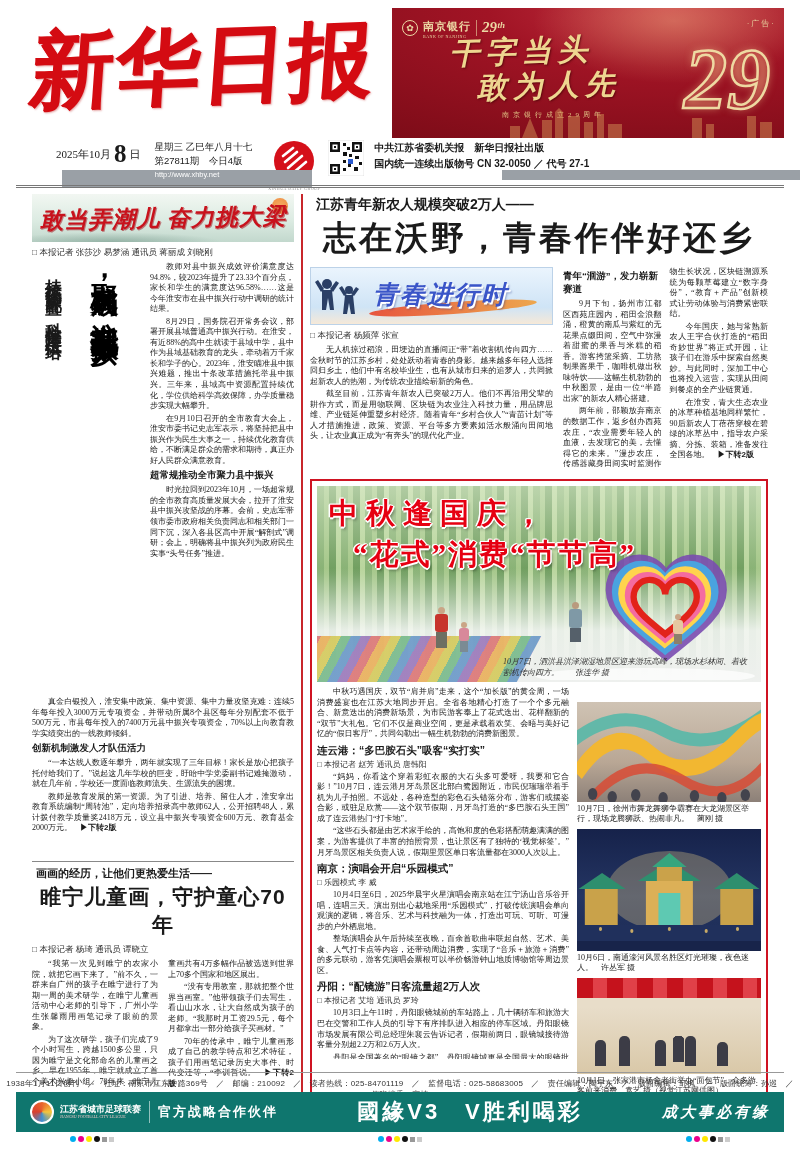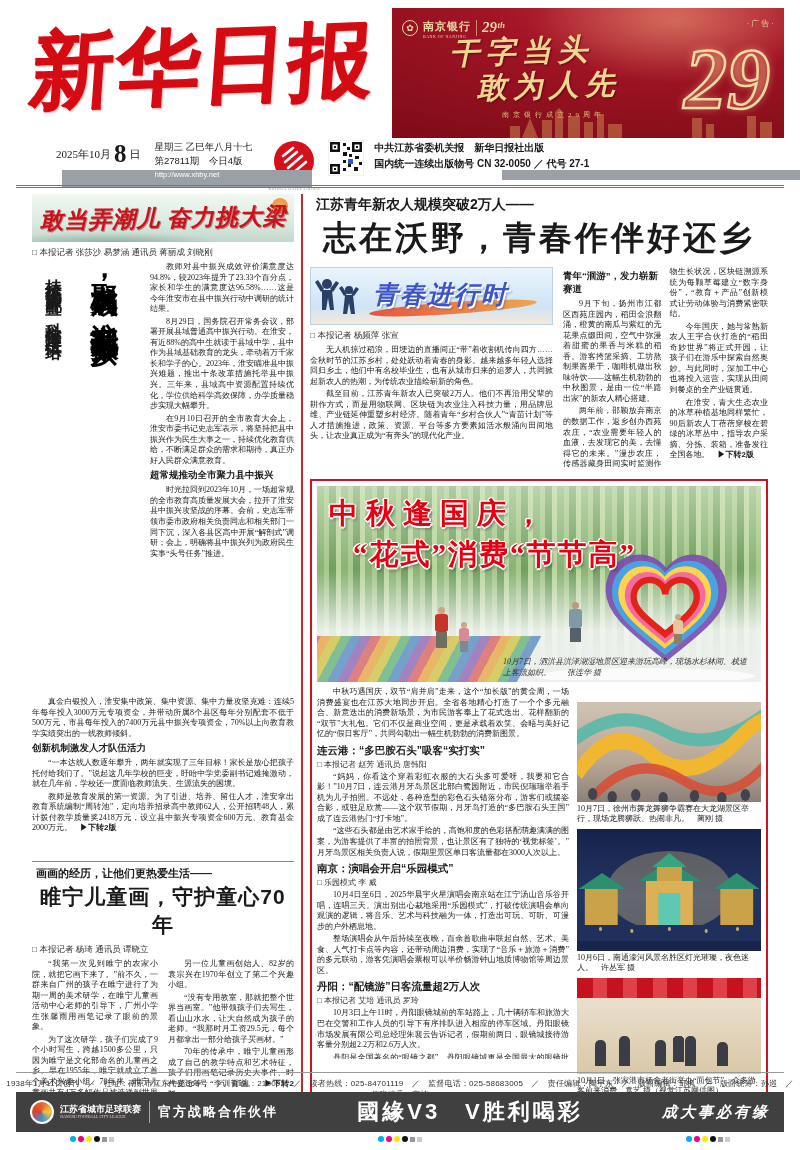--- a/index.html
+++ b/index.html
@@ -137,21 +137,21 @@
      background:repeating-linear-gradient(90deg,#c5121c 0 16px,#e04048 16px 30px); }
   .breads { position:absolute; right:4px; bottom:4px; width:84px; height:34px; display:grid;
      grid-template-columns:repeat(4,1fr); gap:2px; }
   .breads i { background:radial-gradient(circle at 35% 30%,#edc06a,#c98f3a); border-radius:4px; }
   .crowd i { position:absolute; bottom:8px; width:11px; height:26px; border-radius:5px 5px 0 0; background:#3c3c46; }
 
   
   .foot-rule { position:absolute; left:16px; right:16px; top:1072px; border-top:1px solid #999; }
   .foot-info { position:absolute; left:0; right:0; top:1078px; text-align:center; font-size:8px; color:#333;
      font-family:"Liberation Sans",sans-serif; letter-spacing:.2px; }
-  .foot-ad { position:absolute; left:16px; right:16px; top:1092px; height:40px; background:#404040;
+  .foot-ad { position:absolute; left:16px; right:16px; top:1092px; height:40px; background:#0f766e;
      display:flex; align-items:center; padding:0 14px; color:#fff; }
   .fa-logo { width:24px; height:24px; border-radius:50%;
      background:conic-gradient(#e8632c,#f5c63c,#3f8fd2,#d8412f,#e8632c); border:2px solid #fff; }
   .fa-league { margin-left:6px; line-height:1.1; }
   .fa-league .cn { font-size:9px; font-weight:bold; }
   .fa-league .en { font-size:4px; color:#f3c9c9; }
   .fa-sep { width:1px; height:22px; background:rgba(255,255,255,.55); margin:0 8px; }
   .fa-partner { font-size:13px; font-weight:bold; letter-spacing:2px; font-family:"Liberation Sans",sans-serif; }
   .fa-center { flex:1; text-align:center; font-size:22px; font-weight:900; letter-spacing:3px;
      font-family:"Liberation Sans",sans-serif; white-space:nowrap; }
@@ -300,21 +300,20 @@
         <p class="p"><span>教师是教育发展的第一资源。为了引进、培养、留住人才，淮安拿出教育系统编制“周转池”，定向培养招录高中教师62人，公开招聘48人，累计拨付教学质量奖2418万元，设立县中振兴专项资金600万元、教育基金2000万元。</span>　<span class="turn">▶下转2版</span></p>
       </div>
 
       <div class="a2">
         <div class="a2-kicker">画画的经历，让他们更热爱生活——</div>
         <div class="a2-title">睢宁儿童画，守护童心70年</div>
         <div class="byline">□ 本报记者 杨琦 通讯员 谭晓立</div>
         <div class="a2-cols">
           <p class="p">“我第一次见到睢宁的农家小院，就把它画下来了。”前不久，一群来自广州的孩子在睢宁进行了为期一周的美术研学，在睢宁儿童画活动中心老师的引导下，广州小学生张馨雨用画笔记录了眼前的景象。</p>
           <p class="p">为了这次研学，孩子们完成了9个小时写生，跨越1500多公里，只因为睢宁是文化部命名的儿童画之乡。早在1955年，睢宁就成立了首个美术兴趣小组。70年来，睢宁儿童画共有4万多幅作品被选送到世界上70多个国家和地区展出。</p>
-          <p class="p">另一位儿童画创始人、82岁的袁宗兴在1970年创立了第二个兴趣小组。</p>
           <p class="p">“没有专用教室，那就把整个世界当画室。”他带领孩子们去写生，看山山水水，让大自然成为孩子的老师。“我那时月工资29.5元，每个月都拿出一部分给孩子买画材。”</p>
           <p class="p"><span>70年的传承中，睢宁儿童画形成了自己的教学特点和艺术特征，孩子们用画笔记录历史大事件、时代变迁等，“李训哲说。</span>　<span class="turn">▶下转2版</span></p>
         </div>
       </div>
     </div>
 
     <div class="vdiv"></div>
 
     <div class="main-col">
       <div class="m-kicker">江苏青年新农人规模突破2万人——</div>
@@ -385,21 +384,21 @@
           </div>
           <div style="position:absolute;right:78px;bottom:38px">
             <div style="width:6px;height:6px;border-radius:50%;background:#caa586;margin:0 auto"></div>
             <div style="width:10px;height:14px;background:#e6c7a0;border-radius:3px"></div>
             <div style="width:8px;height:10px;background:#8c7f6a;margin:0 auto"></div>
           </div>
           <div class="ftitle">
             <span class="t1">中秋逢国庆，</span>
             <span class="t2">“花式”消费“节节高”</span>
           </div>
-          <div class="fcap">10月7日，泗洪县洪泽湖湿地景区迎来游玩高峰，现场水杉林间、栈道上客流如织。　　张连华 摄</div>
+          <div class="fcap">10月7日，泗洪县洪泽湖湿地景区迎来游玩高峰，现场水杉林间、着收割机传向四方。　　张连华 摄</div>
         </div>
 
         <div class="fgrid">
           <div class="ftext">
             <p class="p">中秋巧遇国庆，双节“肩并肩”走来，这个“加长版”的黄金周，一场消费盛宴也在江苏大地同步开启。全省各地精心打造了一个个多元融合、新意迭出的消费新场景，为市民游客奉上了花式迭出、花样翻新的“双节”大礼包。它们不仅是商业空间，更是承载着欢笑、会晤与美好记忆的“假日客厅”，共同勾勒出一幅生机勃勃的消费新图景。</p>
 
             <div class="fsec-h">连云港：“多巴胺石头”吸客“实打实”</div>
             <div class="fsec-b">□ 本报记者 赵芳 通讯员 唐韩阳</div>
             <p class="p">“妈妈，你看这个穿着彩虹衣服的大石头多可爱呀，我要和它合影！”10月7日，连云港月牙岛景区北部白鹭园附近，市民倪瑞瑞举着手机为儿子拍照。不远处，各种造型的彩色石头错落分布，游客们或摆姿合影，或驻足欣赏——这个双节假期，月牙岛打造的“多巴胺石头王国”成了连云港热门“打卡地”。</p>
             <p class="p">“这些石头都是由艺术家手绘的，高饱和度的色彩搭配萌趣满满的图案，为游客提供了丰富的拍照背景，也让景区有了独特的‘视觉标签’。”月牙岛景区相关负责人说，假期里景区单日客流量都在3000人次以上。</p>

